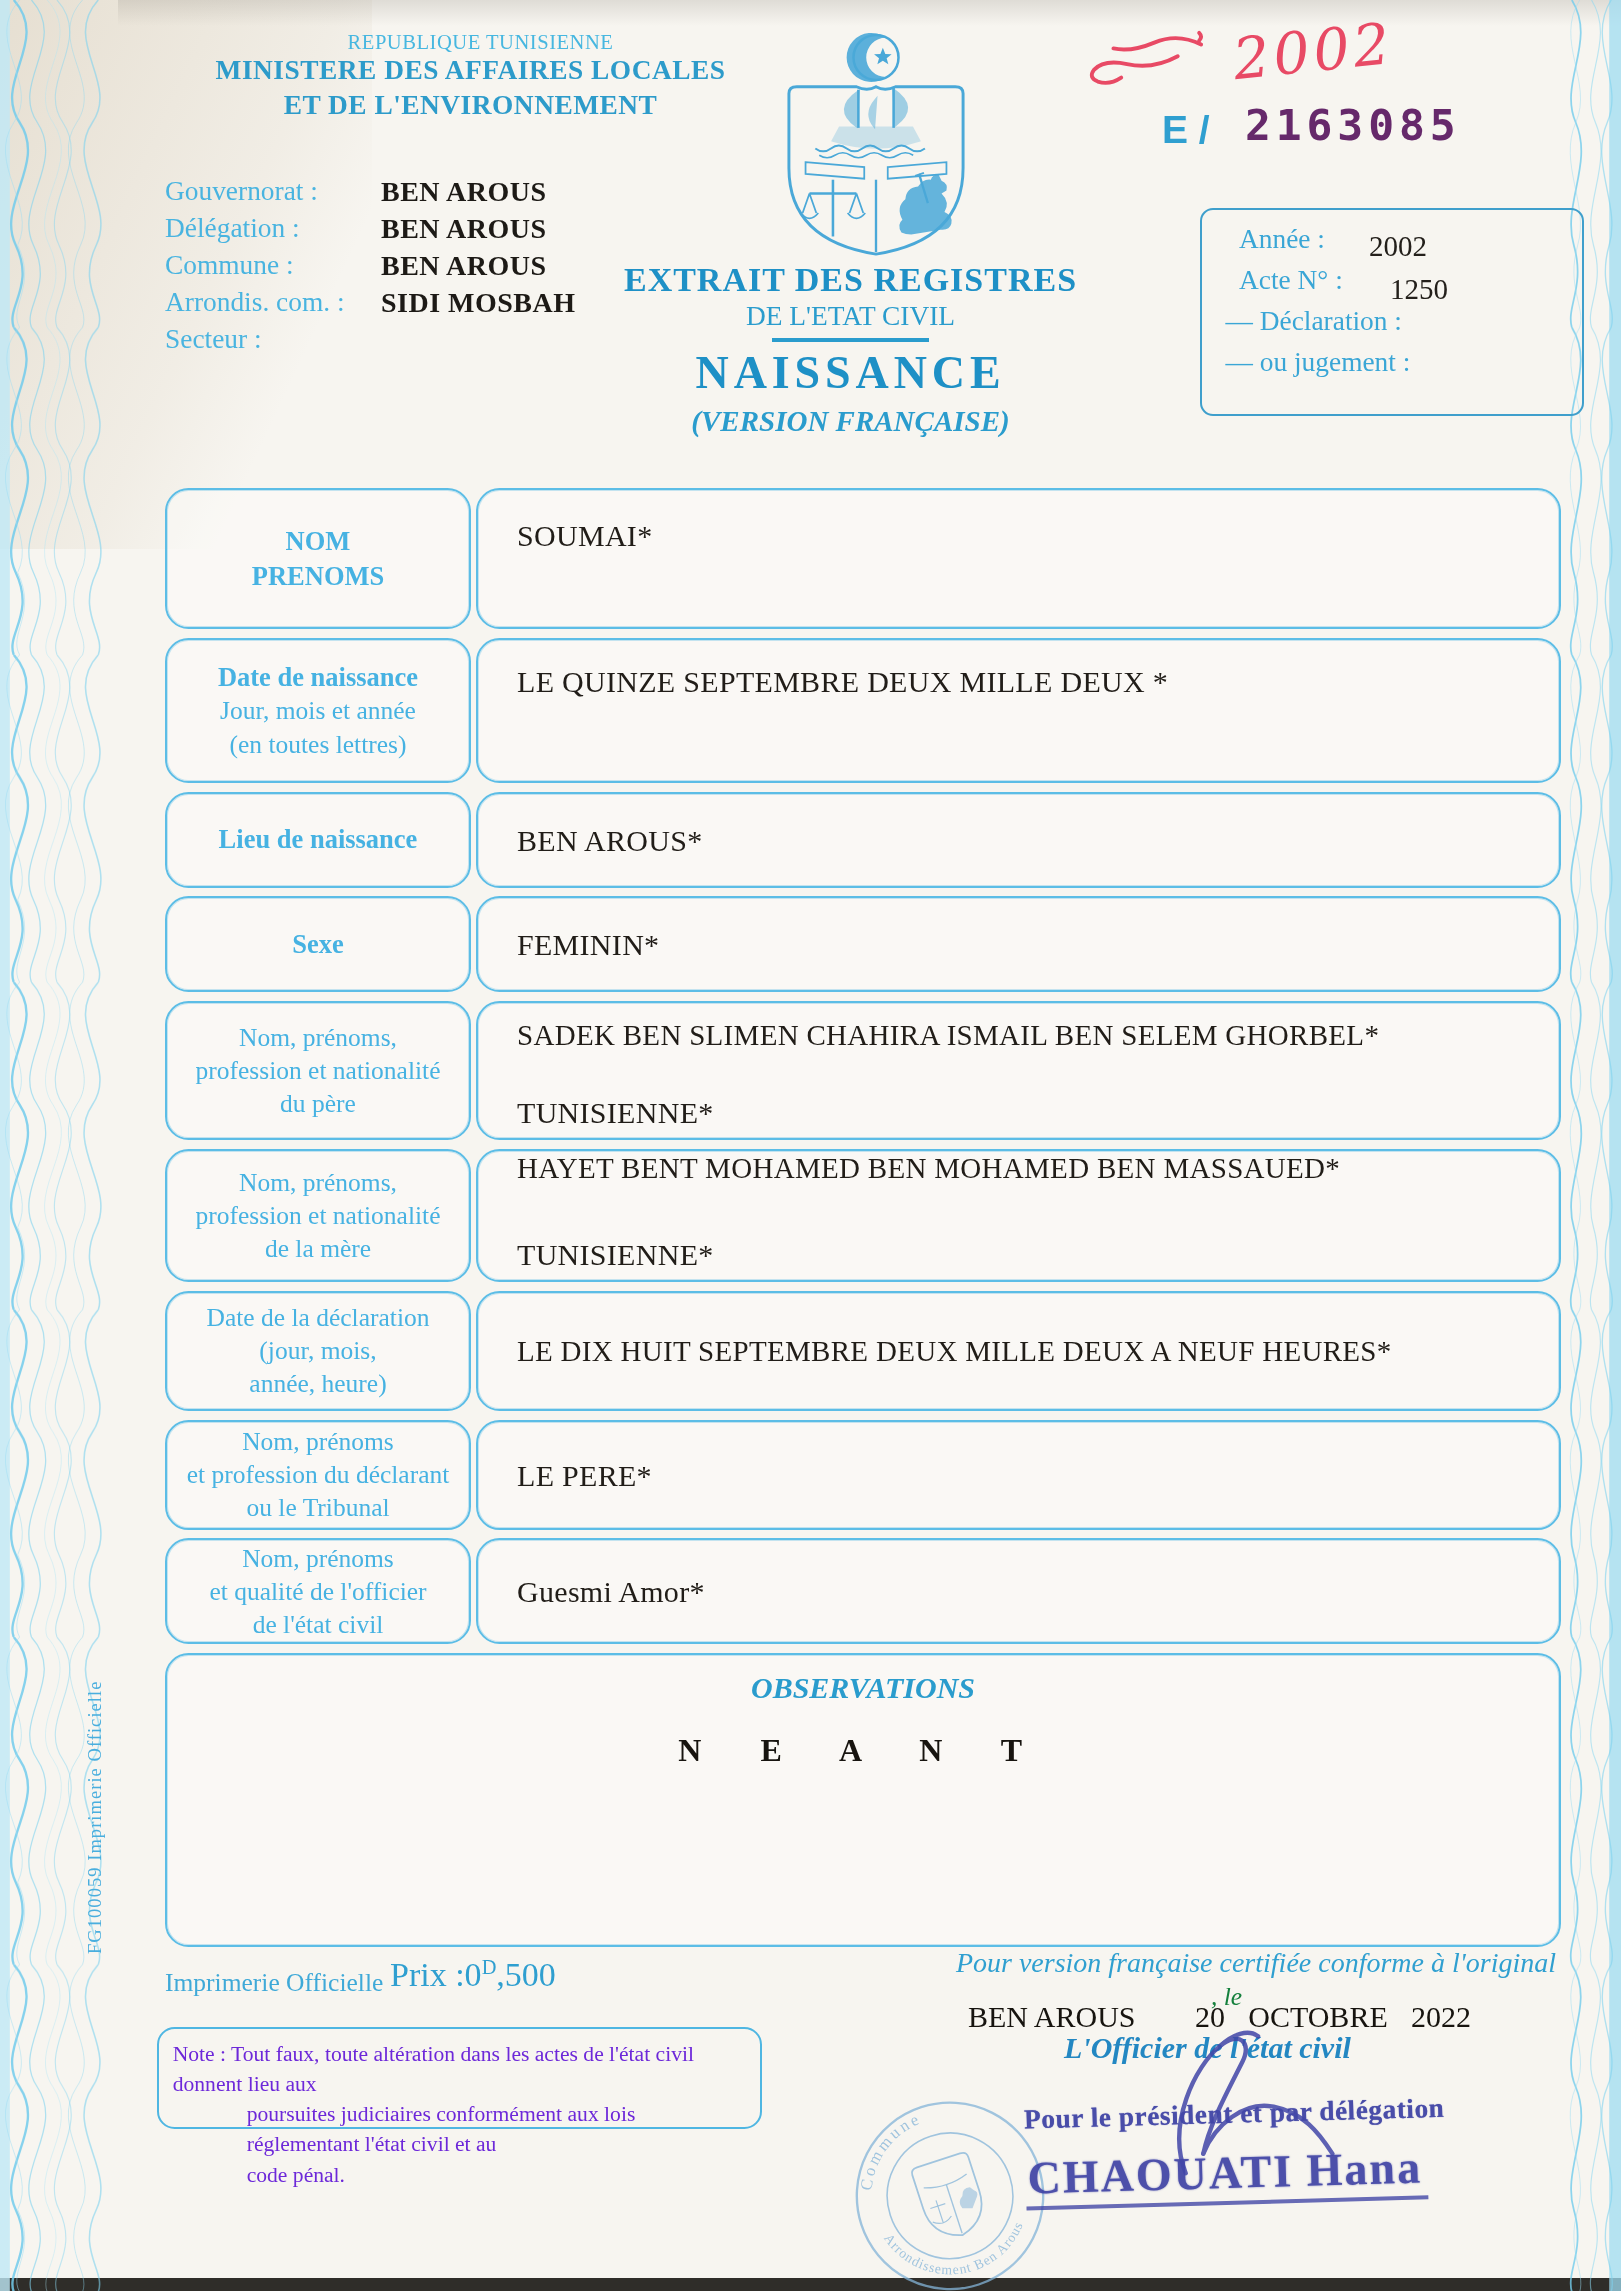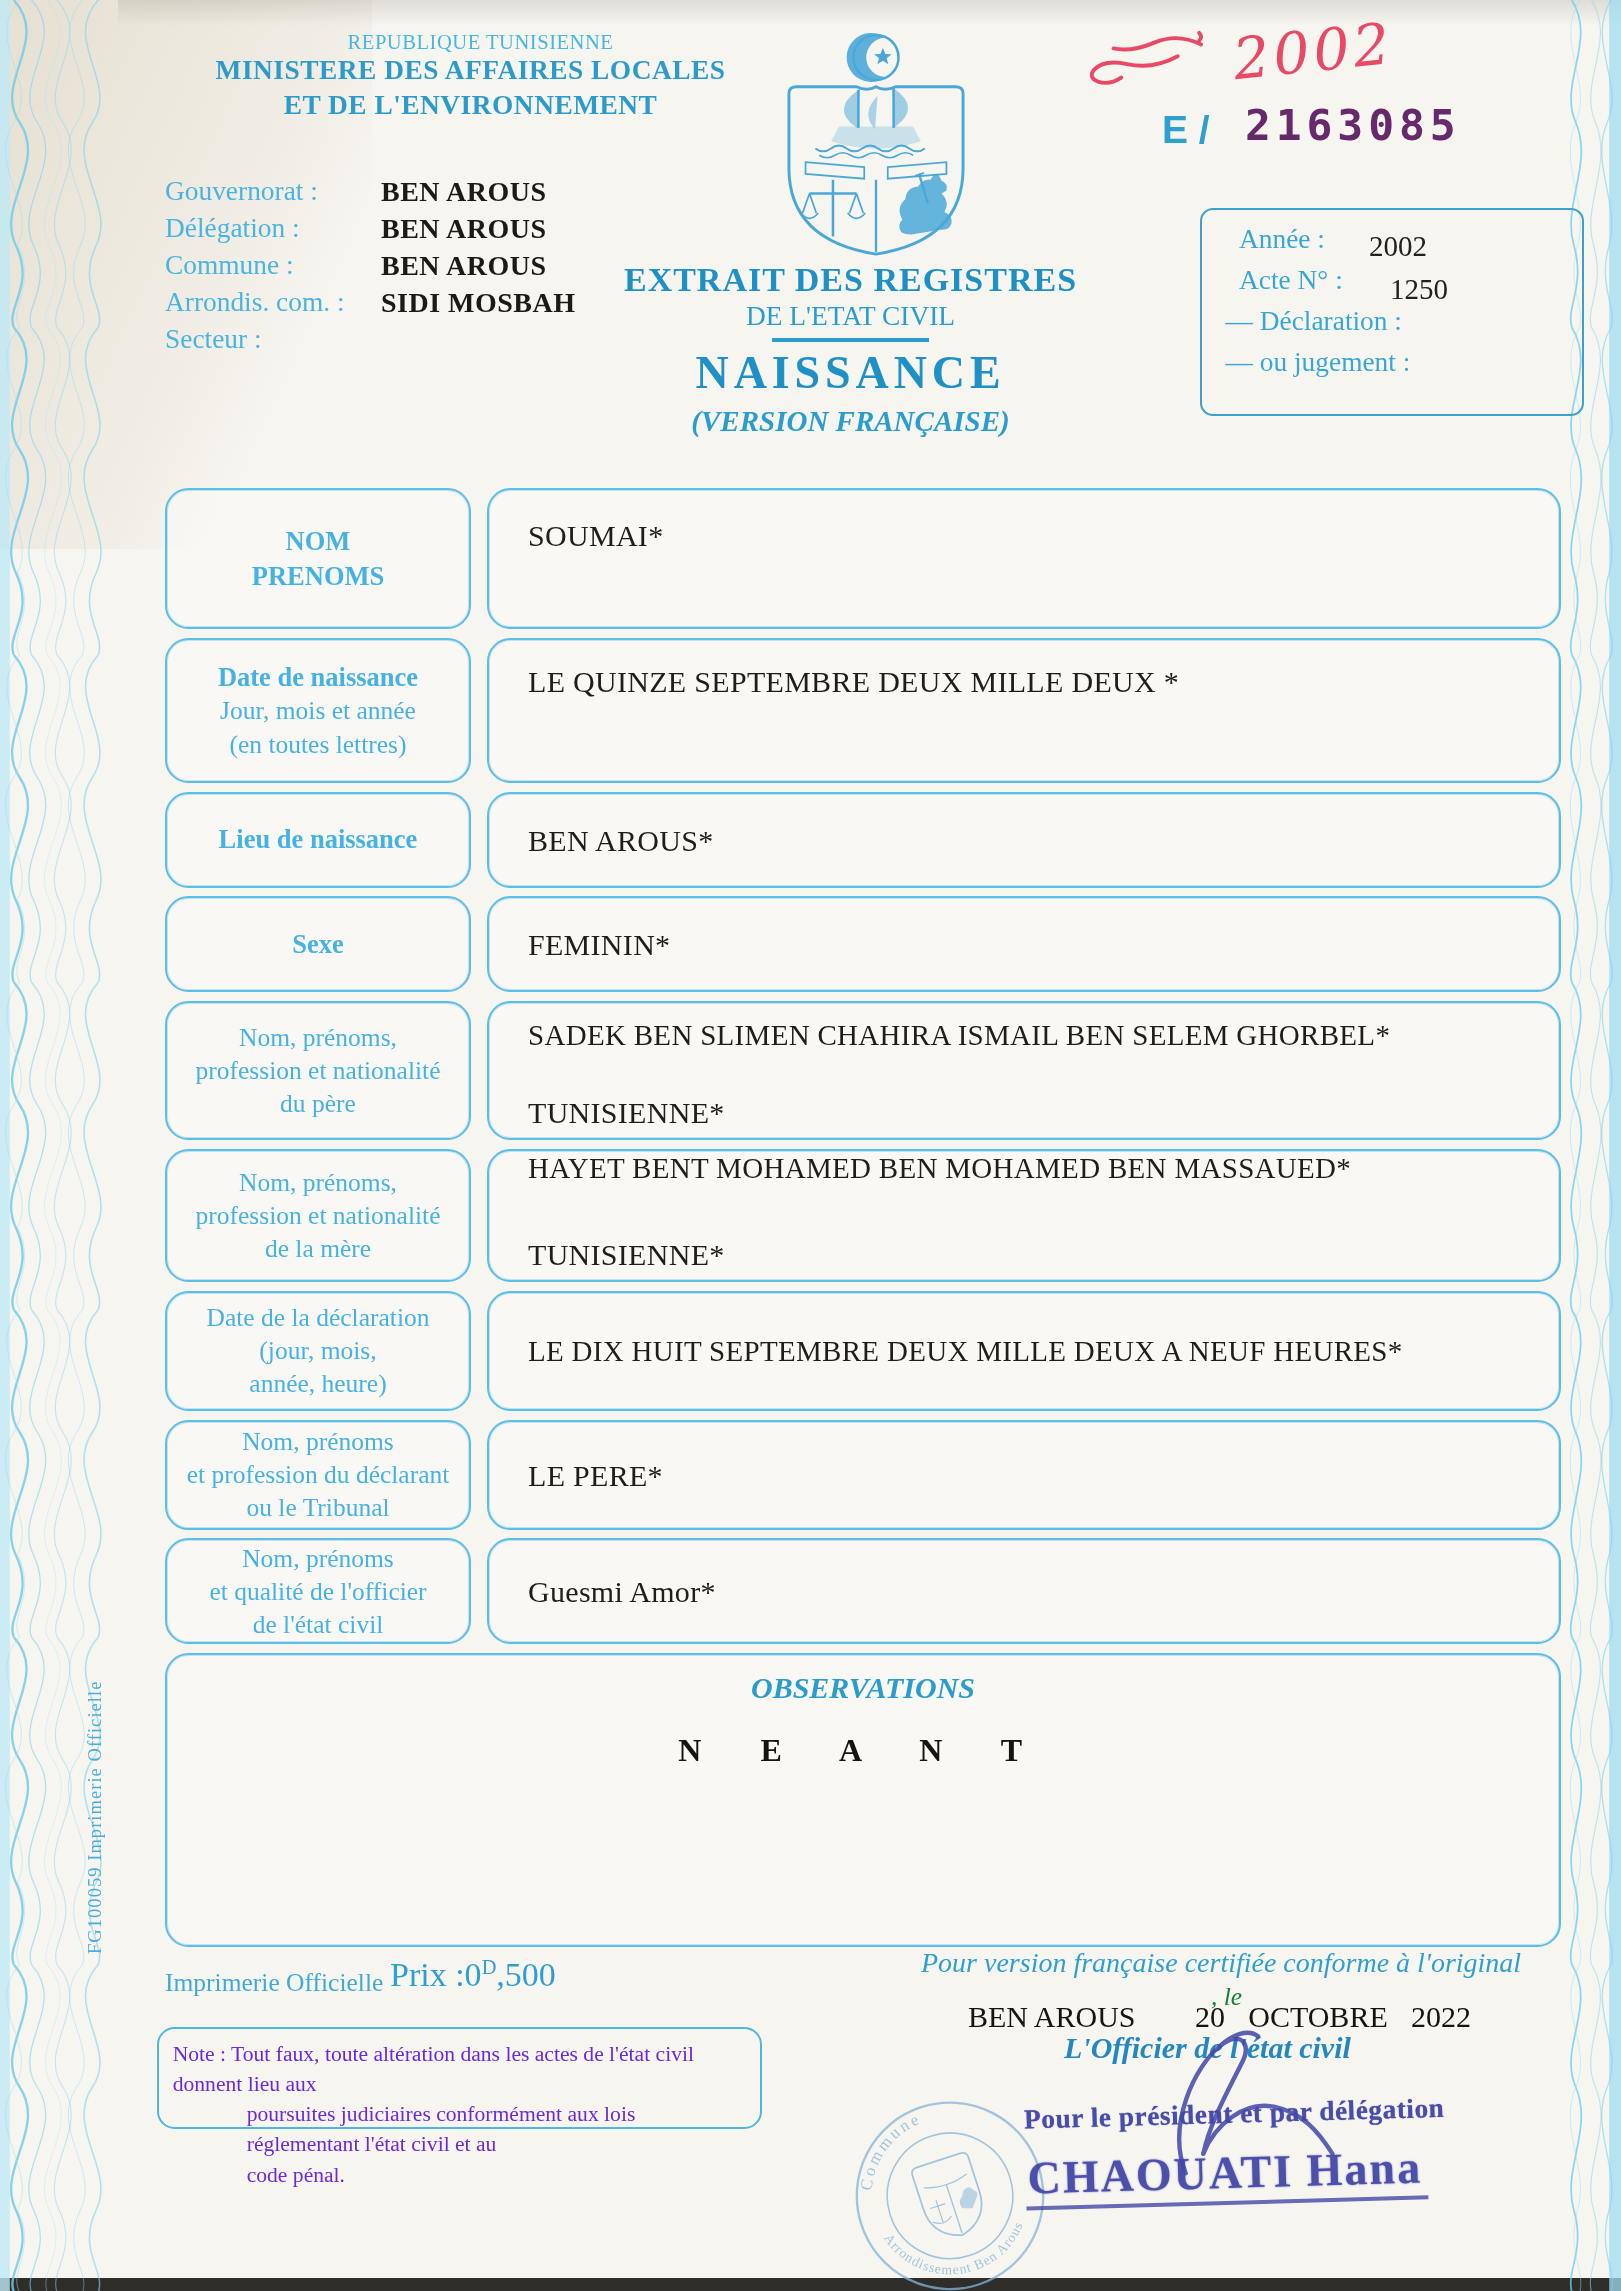--- a/index.html
+++ b/index.html
@@ -38,42 +38,42 @@
   .admin .av{font-size:28px;font-weight:bold;color:#1d1a16;letter-spacing:0.5px;}
   
   .title-block{left:537px;top:261px;width:627px;text-align:center;}
   .t1{font-size:34px;font-weight:bold;color:#1e90c6;letter-spacing:1px;}
   .t2{font-size:27.4px;color:#2a9ccd;margin-top:2px;}
   .t-rule{width:157px;height:3.9px;background:#2a9ccd;margin:5.9px auto 3.9px auto;}
   .t3{font-size:46px;font-weight:bold;color:#1e90c6;letter-spacing:4.9px;margin-top:3.9px;}
   .t4{font-size:29px;font-style:italic;font-weight:bold;color:#2a9ccd;margin-top:5.9px;}
   
   .record{left:165px;top:488px;width:1396px;display:flex;flex-direction:column;gap:8.8px;}
-  .rrow{display:flex;gap:16px;}
+  .rrow{display:flex;gap:5px;}
   .rbox{border:2.9px solid #5cbde6;border-radius:23.5px;box-shadow:inset 0 0 0 1px rgba(92,189,230,.35);background:rgba(255,255,255,.35);}
   .rlabel{width:306px;flex:none;display:flex;flex-direction:column;justify-content:center;align-items:center;
     text-align:center;color:#46b2e2;font-size:25.5px;line-height:1.3;padding:3.9px 7.8px;box-sizing:border-box;}
   .rlabel .b{font-weight:bold;font-size:26.5px;}
   .rvalue{flex:1;display:flex;flex-direction:column;font-size:30px;color:#211d18;
     padding:13.7px 13.7px 11.8px 39px;box-sizing:border-box;letter-spacing:0.3px;}
   .v-top{justify-content:flex-start;}
   .v-center{justify-content:center;}
   .v-between{justify-content:space-between;}
   .rvalue .small{font-size:29px;}
   
   .obs-head{text-align:center;font-size:30px;font-weight:bold;font-style:italic;color:#2a9ccd;margin-top:15.7px;}
   .obs-val{text-align:center;font-size:32px;font-weight:bold;color:#17140f;letter-spacing:25.5px;margin-top:27.4px;font-family:"Liberation Serif",serif;}
   
   .imprimerie{left:165px;top:1968px;font-size:25.5px;color:#3fa9d8;}
   .prix{left:390px;top:1956px;font-size:34px;color:#2f9fd0;}
   .prix sup{font-size:60%;vertical-align:super;}
   .note-box{left:157px;top:2027px;width:605px;height:102px;border:2.9px solid #4fb6e2;border-radius:17.6px;
     box-sizing:border-box;padding:9.8px 11.8px 7.8px 13.7px;color:#6d28d9;font-size:21.6px;line-height:1.4;}
   .note-box .ind{padding-left:74px;}
-  .cert-line{left:921px;top:1947px;width:635px;font-style:italic;font-size:28px;color:#2f9fd0;}
+  .cert-line{left:921px;top:1947px;width:635px;text-align:right;font-style:italic;font-size:28px;color:#2f9fd0;}
   .cert-le{left:1211px;top:1982px;font-style:italic;font-size:25.5px;color:#15803d;}
   .place-date{left:968px;top:2000px;font-size:30px;color:#17140f;}
   .place-date .date{margin-left:52px;word-spacing:15.7px;}
   .officer{left:1064px;top:2031px;font-size:30px;font-weight:bold;font-style:italic;color:#2387c2;}
   
   .violet-stamp{left:1025px;top:2098px;width:470px;transform:rotate(-1.6deg);color:#3b3fa3;}
   .vs1{font-size:27.4px;font-weight:bold;letter-spacing:0.5px;text-shadow:0 0 1px rgba(59,63,163,.8);opacity:.92;}
   .vs2{font-size:46px;font-weight:bold;letter-spacing:2px;margin-top:15.7px;text-shadow:0 0 2px rgba(59,63,163,.7);
     border-bottom:4.9px solid rgba(59,63,163,.85);display:inline-block;padding:0 5.9px 2px 2px;opacity:.9;}
   

